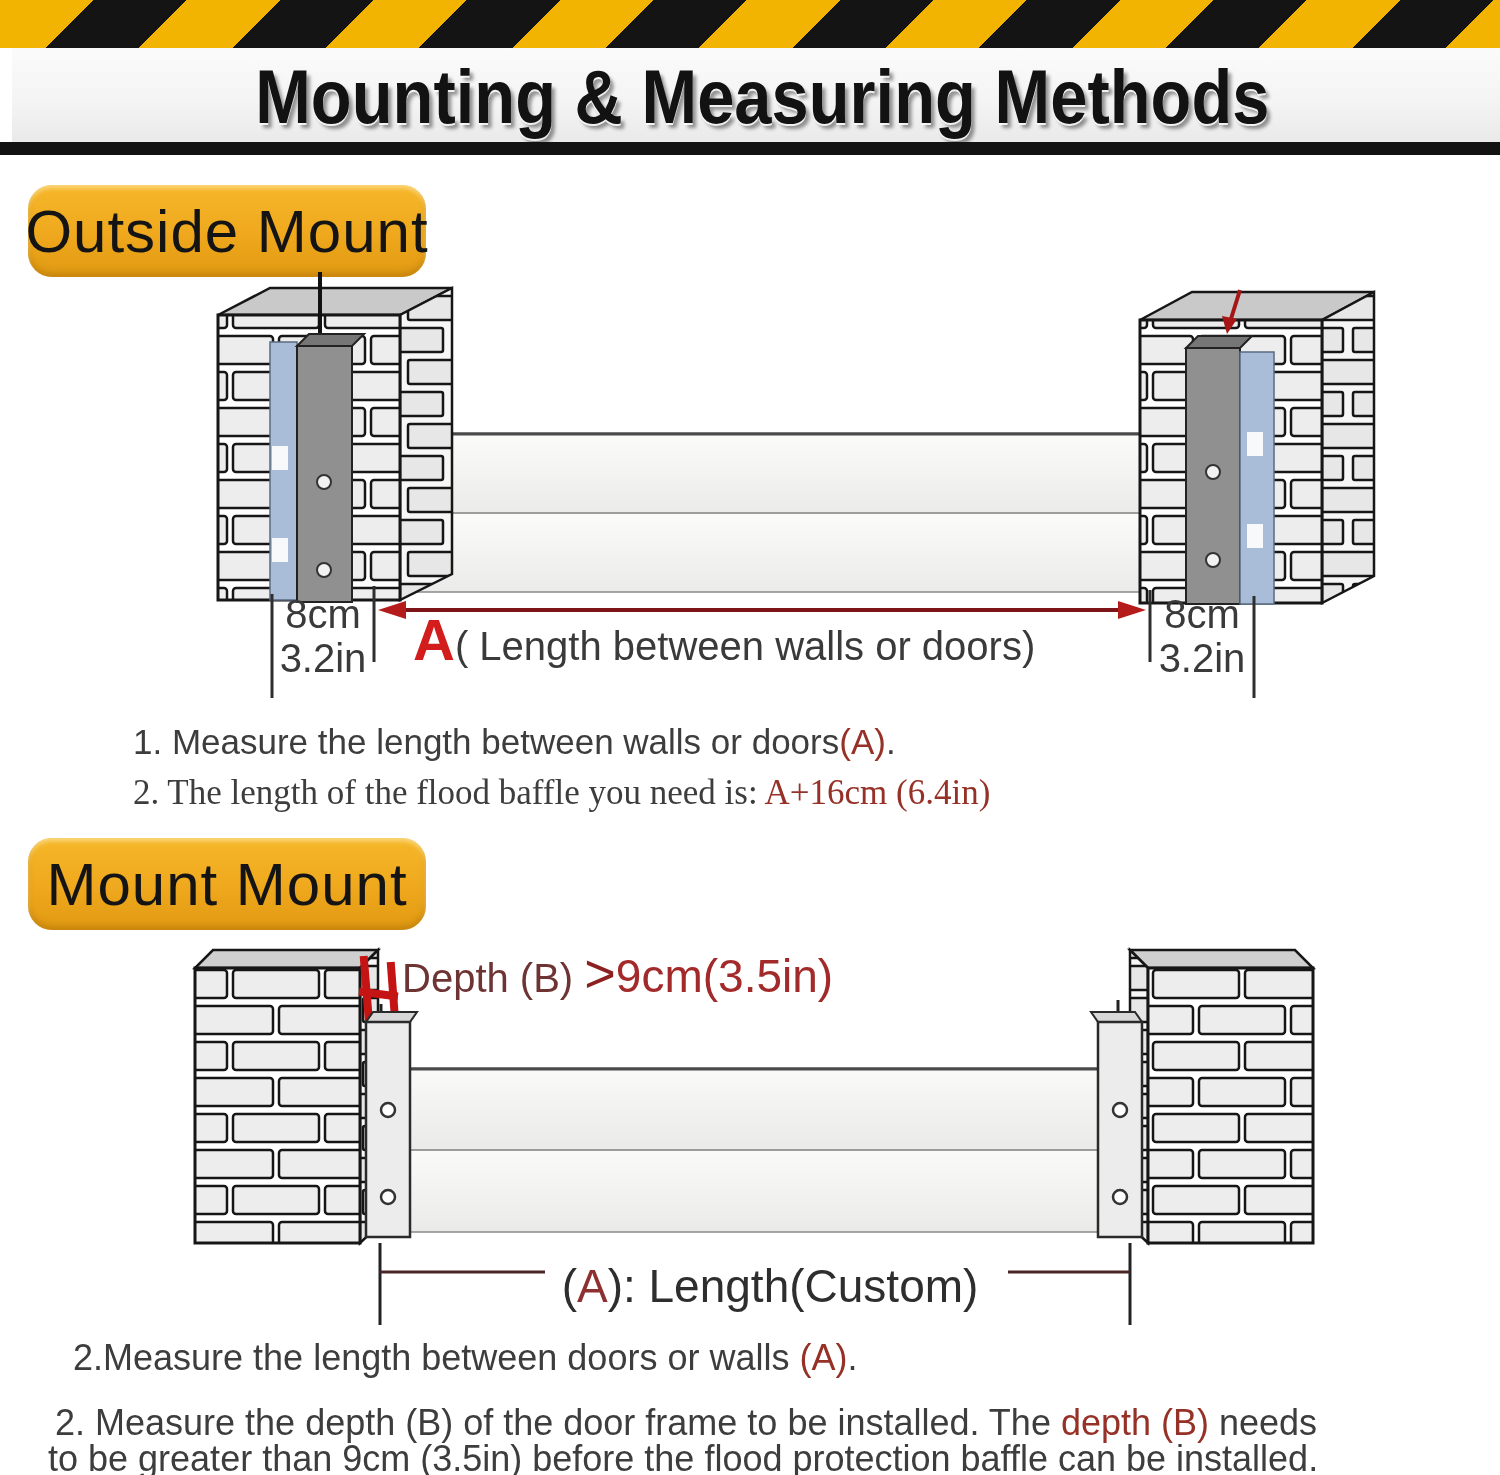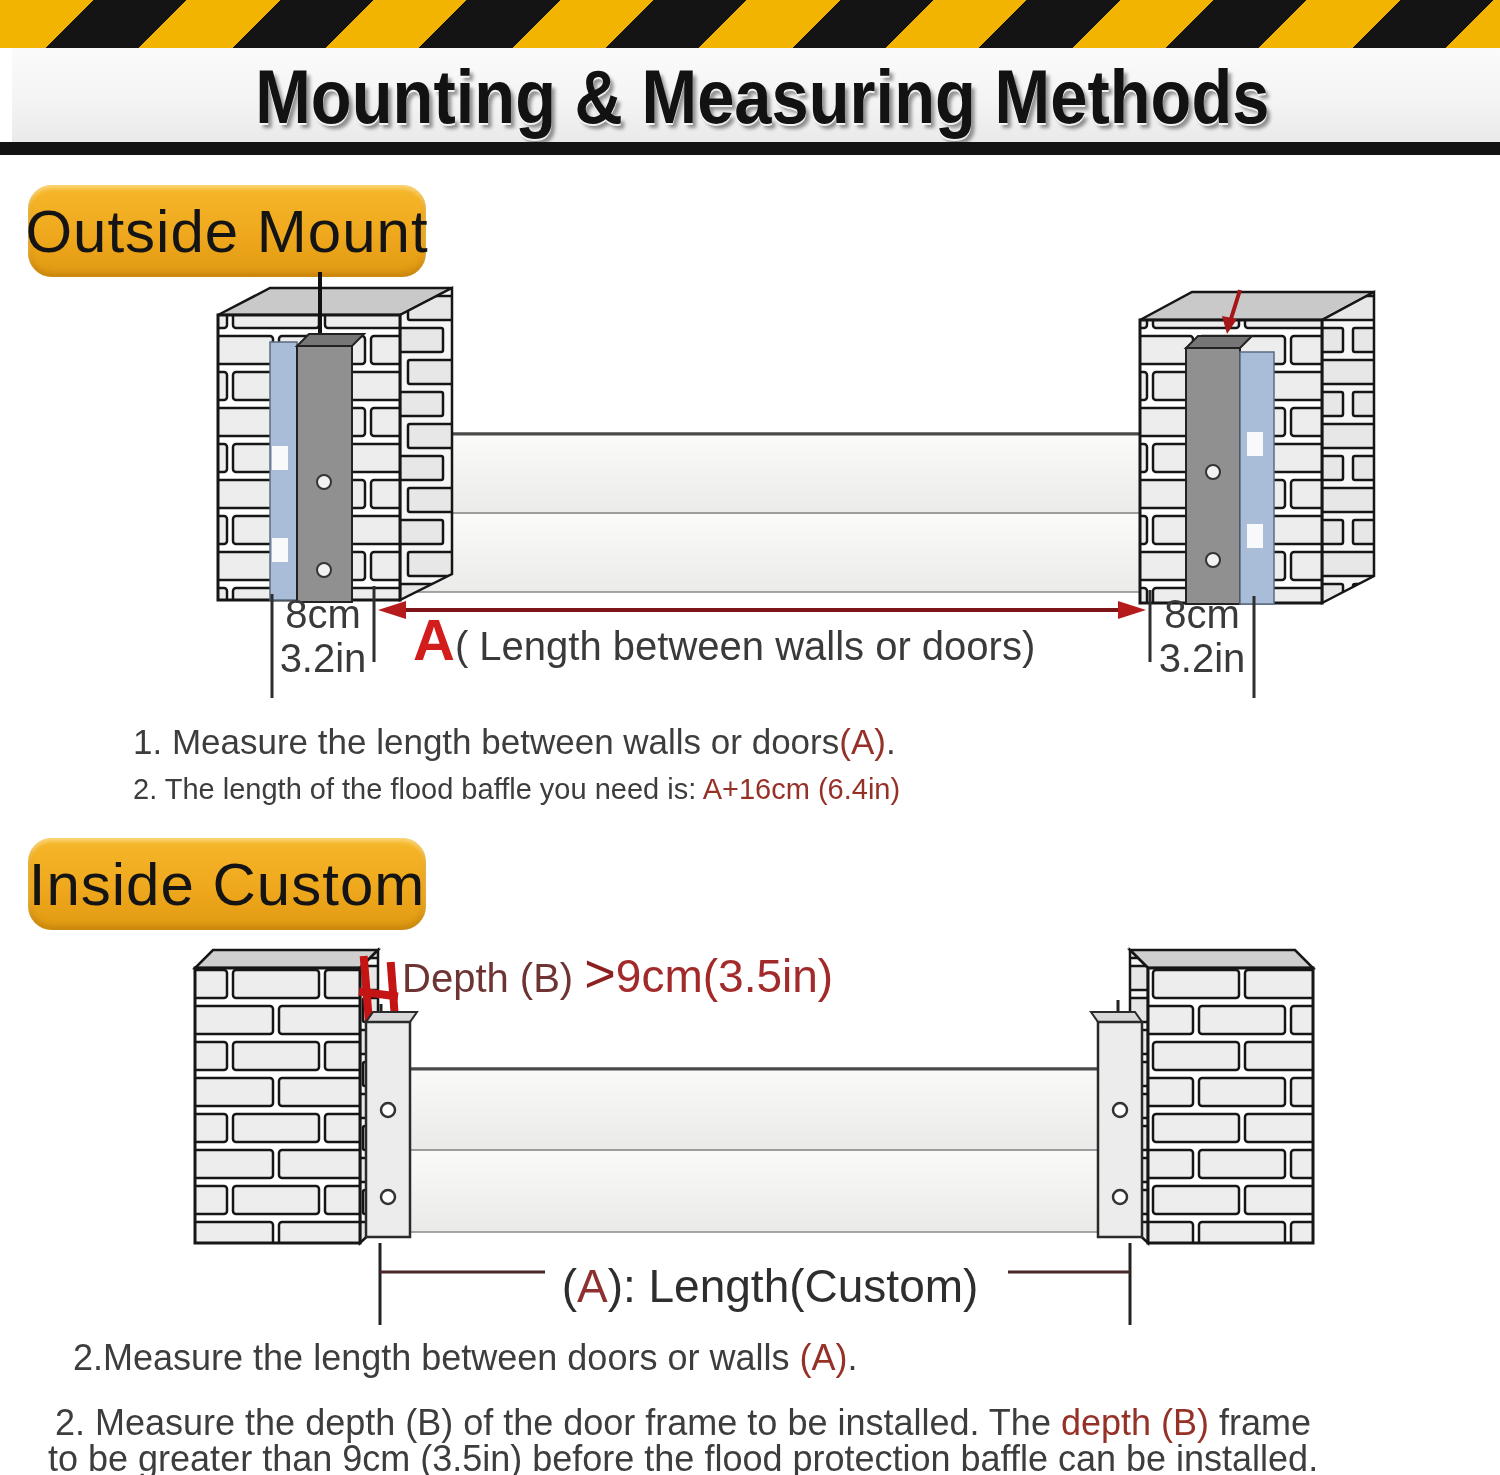--- a/index.html
+++ b/index.html
@@ -38,21 +38,21 @@
   .badge-inside{top:838px;}
   
   .diagram{position:absolute;left:0;display:block;}
   .diagram-outside{top:260px;}
   .diagram-inside{top:930px;}
   svg text{font-family:"Liberation Sans",sans-serif;}
   
   .step{position:absolute;margin:0;color:#3d3d3d;white-space:nowrap;text-align:center;}
   .step .red{color:#963128;}
   .step-out1{left:133px;top:722px;font-size:35px;}
-  .step-out2{left:133px;top:773px;font-size:29px;}
+  .step-out2{left:133px;top:773px;font-size:35px;font-family:Liberation Serif, serif;}
   .step-in1{left:73px;top:1337px;font-size:36px;}
   .step-in2a{left:55px;top:1402px;font-size:36px;}
   .step-in2b{left:48px;top:1438px;font-size:36px;}
 </style>
 </head>
 <body>
 
 <div class="canvas">
 
   <div class="hazard-stripes"></div>
@@ -147,21 +147,21 @@
     <text x="1202" y="368" text-anchor="middle" font-size="40" fill="#3a3a3a">8cm</text>
     <text x="1202" y="412" text-anchor="middle" font-size="40" fill="#3a3a3a">3.2in</text>
     <text x="413" y="400">
       <tspan font-size="58" font-weight="700" fill="#d31c1c">A</tspan><tspan font-size="40" fill="#3a3a3a">( Length between walls or doors)</tspan>
     </text>
   </svg>
 
   <p class="step step-out1"><span>1. Measure the length between walls or doors</span><span class="red">(A)</span><span>.</span></p>
   <p class="step step-out2"><span>2. The length of the flood baffle you need is: </span><span class="red">A+16cm (6.4in)</span></p>
 
-  <div class="badge badge-inside">Inside Custom</div>
+  <div class="badge badge-inside">Mount Mount</div>
 
   <svg class="diagram diagram-inside" width="1500" height="400" viewBox="0 0 1500 400">
     <defs>
       <pattern id="im-brick" width="184" height="72" patternUnits="userSpaceOnUse">
         <rect width="184" height="72" fill="#ffffff"></rect>
         <rect x="3" y="4" width="86" height="28" rx="3" fill="#ededed" stroke="#161616" stroke-width="2.5"></rect>
         <rect x="95" y="4" width="86" height="28" rx="3" fill="#ededed" stroke="#161616" stroke-width="2.5"></rect>
         <rect x="-43" y="40" width="86" height="28" rx="3" fill="#ededed" stroke="#161616" stroke-width="2.5"></rect>
         <rect x="49" y="40" width="86" height="28" rx="3" fill="#ededed" stroke="#161616" stroke-width="2.5"></rect>
         <rect x="141" y="40" width="86" height="28" rx="3" fill="#ededed" stroke="#161616" stroke-width="2.5"></rect>
@@ -229,16 +229,16 @@
     <text x="402" y="62">
       <tspan font-size="40" fill="#6e3434">Depth (B) </tspan><tspan font-size="54" fill="#8c1f1f">&gt;</tspan><tspan font-size="46" fill="#a32a2a">9cm(3.5in)</tspan>
     </text>
 
     <text x="770" y="372" text-anchor="middle" font-size="46" fill="#2e2e2e">
       <tspan>(</tspan><tspan fill="#8e3030">A</tspan><tspan>): Length(Custom)</tspan>
     </text>
   </svg>
 
   <p class="step step-in1"><span>2.Measure the length between doors or walls </span><span class="red">(A)</span><span>.</span></p>
-  <p class="step step-in2a"><span>2. Measure the depth (B) of the door frame to be installed. The </span><span class="red">depth (B)</span><span> frame</span></p>
+  <p class="step step-in2a"><span>2. Measure the depth (B) of the door frame to be installed. The </span><span class="red">depth (B)</span><span> needs</span></p>
   <p class="step step-in2b"><span>to be greater than 9cm (3.5in) before the flood protection baffle can be installed.</span></p>
 
 </div>
 
 </body></html>

